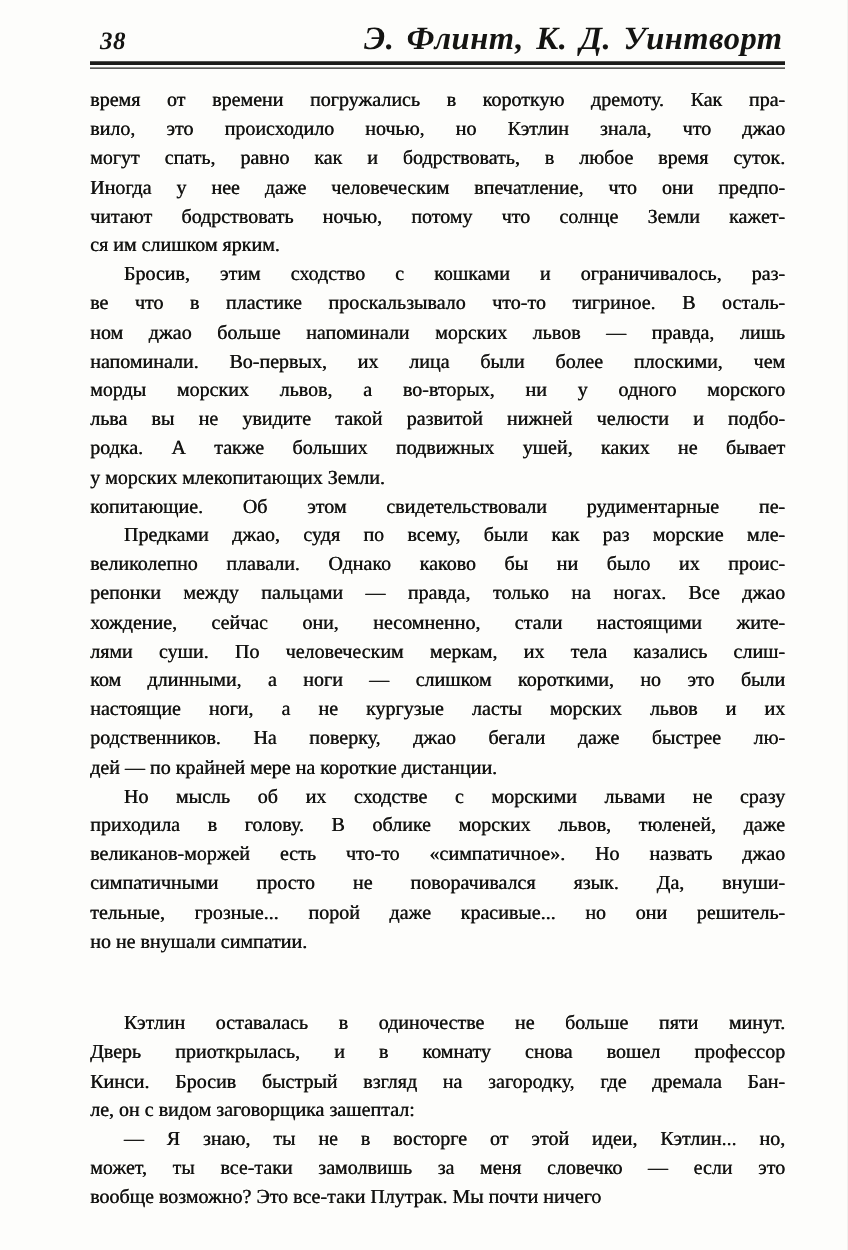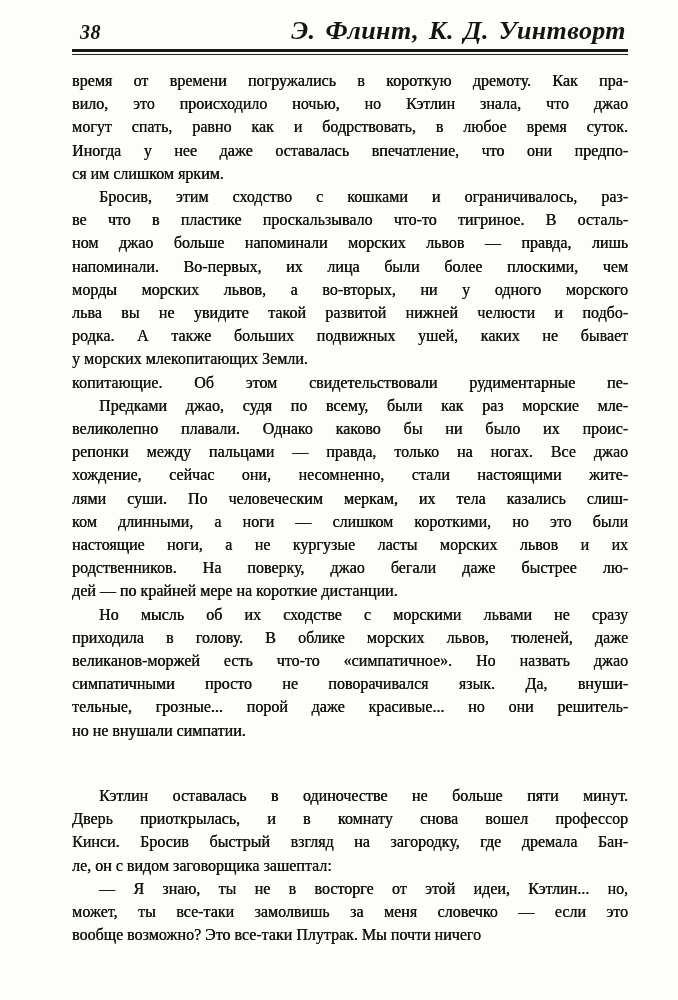--- a/index.html
+++ b/index.html
@@ -74,21 +74,22 @@
       <span class="running-title">Э. Флинт, К. Д.  Уинтворт</span>
     </div>
 
     <div class="header-rule"></div>
 
     <div class="page-body">
         <div class="paragraph">
           <div class="line">время от времени погружались в короткую дремоту. Как пра-</div>
           <div class="line">вило, это происходило ночью, но Кэтлин знала, что джао</div>
           <div class="line">могут спать, равно как и бодрствовать, в любое время суток.</div>
-          <div class="line">Иногда у нее даже оставалась впечатление, что они предпо-</div>
+          <div class="line">Иногда у нее даже человеческим впечатление, что они предпо-</div>
+          <div class="line">читают бодрствовать ночью, потому что солнце Земли кажет-</div>
           <div class="line last">ся им слишком ярким.</div>
         </div>
         <div class="paragraph">
           <div class="line indent">Бросив, этим сходство с кошками и ограничивалось, раз-</div>
           <div class="line">ве что в пластике проскальзывало что-то тигриное. В осталь-</div>
           <div class="line">ном джао больше напоминали морских львов — правда, лишь</div>
           <div class="line">напоминали. Во-первых, их лица были более плоскими, чем</div>
           <div class="line">морды морских львов, а во-вторых, ни у одного морского</div>
           <div class="line">льва вы не увидите такой развитой нижней челюсти и подбо-</div>
           <div class="line">родка. А также больших подвижных ушей, каких не бывает</div>

